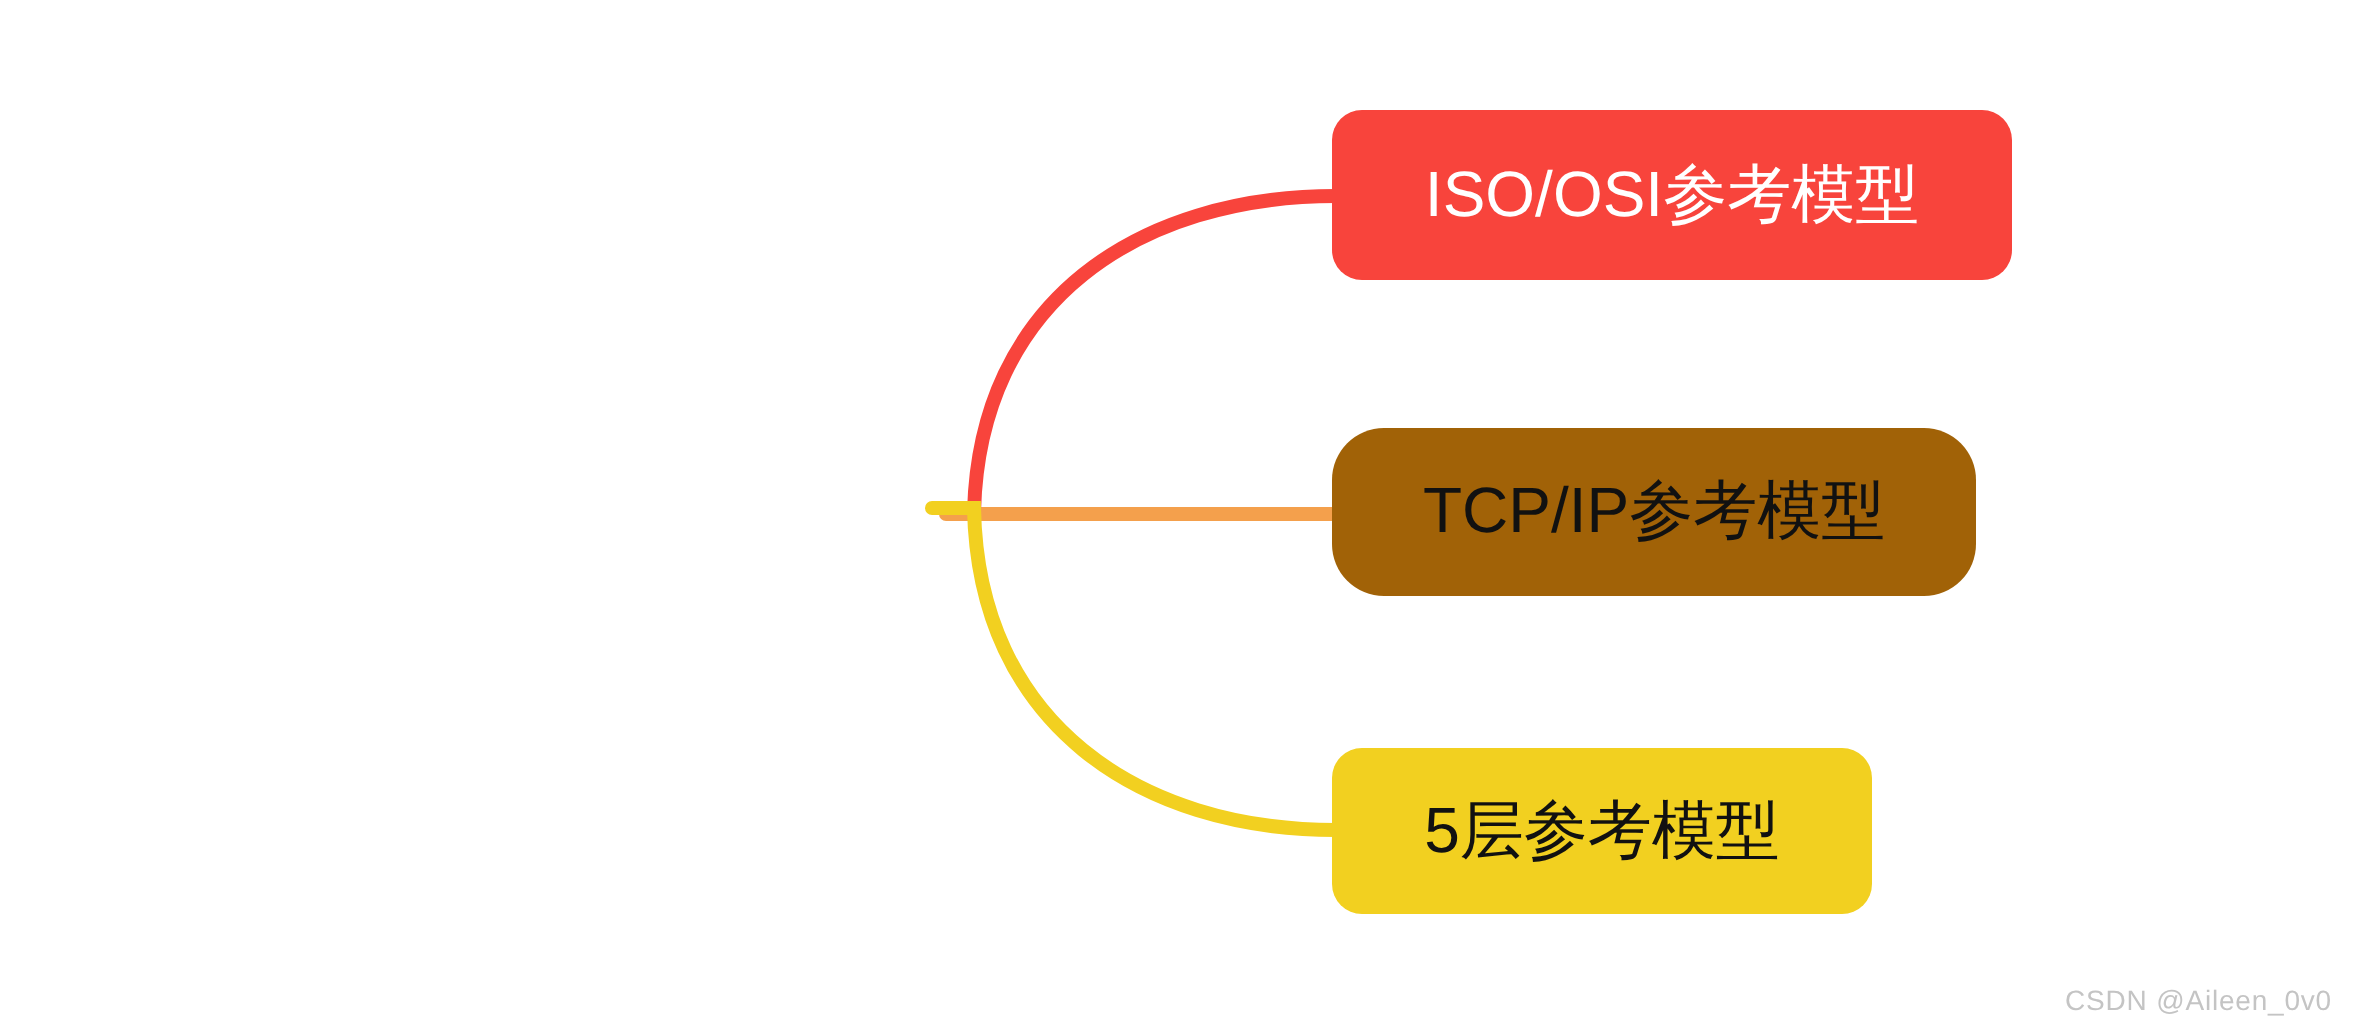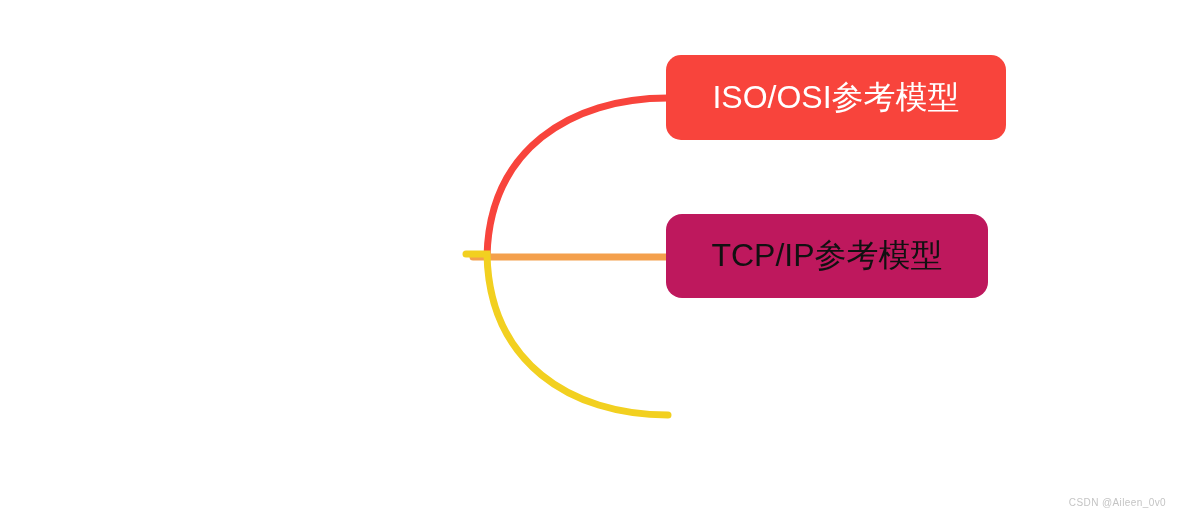--- a/index.html
+++ b/index.html
@@ -52,40 +52,40 @@
     background: #f8443c;
     border-radius: 15px;
     color: #ffffff;
     font-size: 32px;
   }
   #node-tcpip {
     left: 666px;
     top: 214px;
     width: 322px;
     height: 84px;
-    background: #be185d;
-    border-radius: 16px;
+    background: #a16207;
+    border-radius: 26px;
     color: #111111;
     font-size: 32px;
   }
   #node-five-layer {
     left: 666px;
     top: 374px;
     width: 270px;
     height: 83px;
     background: #f2d020;
     border-radius: 15px;
     color: #111111;
     font-size: 32px;
   }
   #watermark {
     position: absolute;
     right: 14px;
     bottom: 10px;
-    font-size: 10px;
+    font-size: 14px;
     color: #c4c4c4;
     letter-spacing: 0.4px;
   }
 </style>
 </head>
 <body>
 
 <div id="canvas">
 
   <svg id="connectors" viewBox="0 0 1180 518" xmlns="http://www.w3.org/2000/svg">
@@ -96,16 +96,19 @@
 
 
   <div class="node" id="node-osi">
     <span>ISO/OSI参考模型</span>
   </div>
 
   <div class="node" id="node-tcpip">
     <span>TCP/IP参考模型</span>
   </div>
 
+  <div class="node" id="node-five-layer">
+    <span>5层参考模型</span>
+  </div>
 
   <div id="watermark">CSDN @Aileen_0v0</div>
 
 </div>
 
 </body></html>

